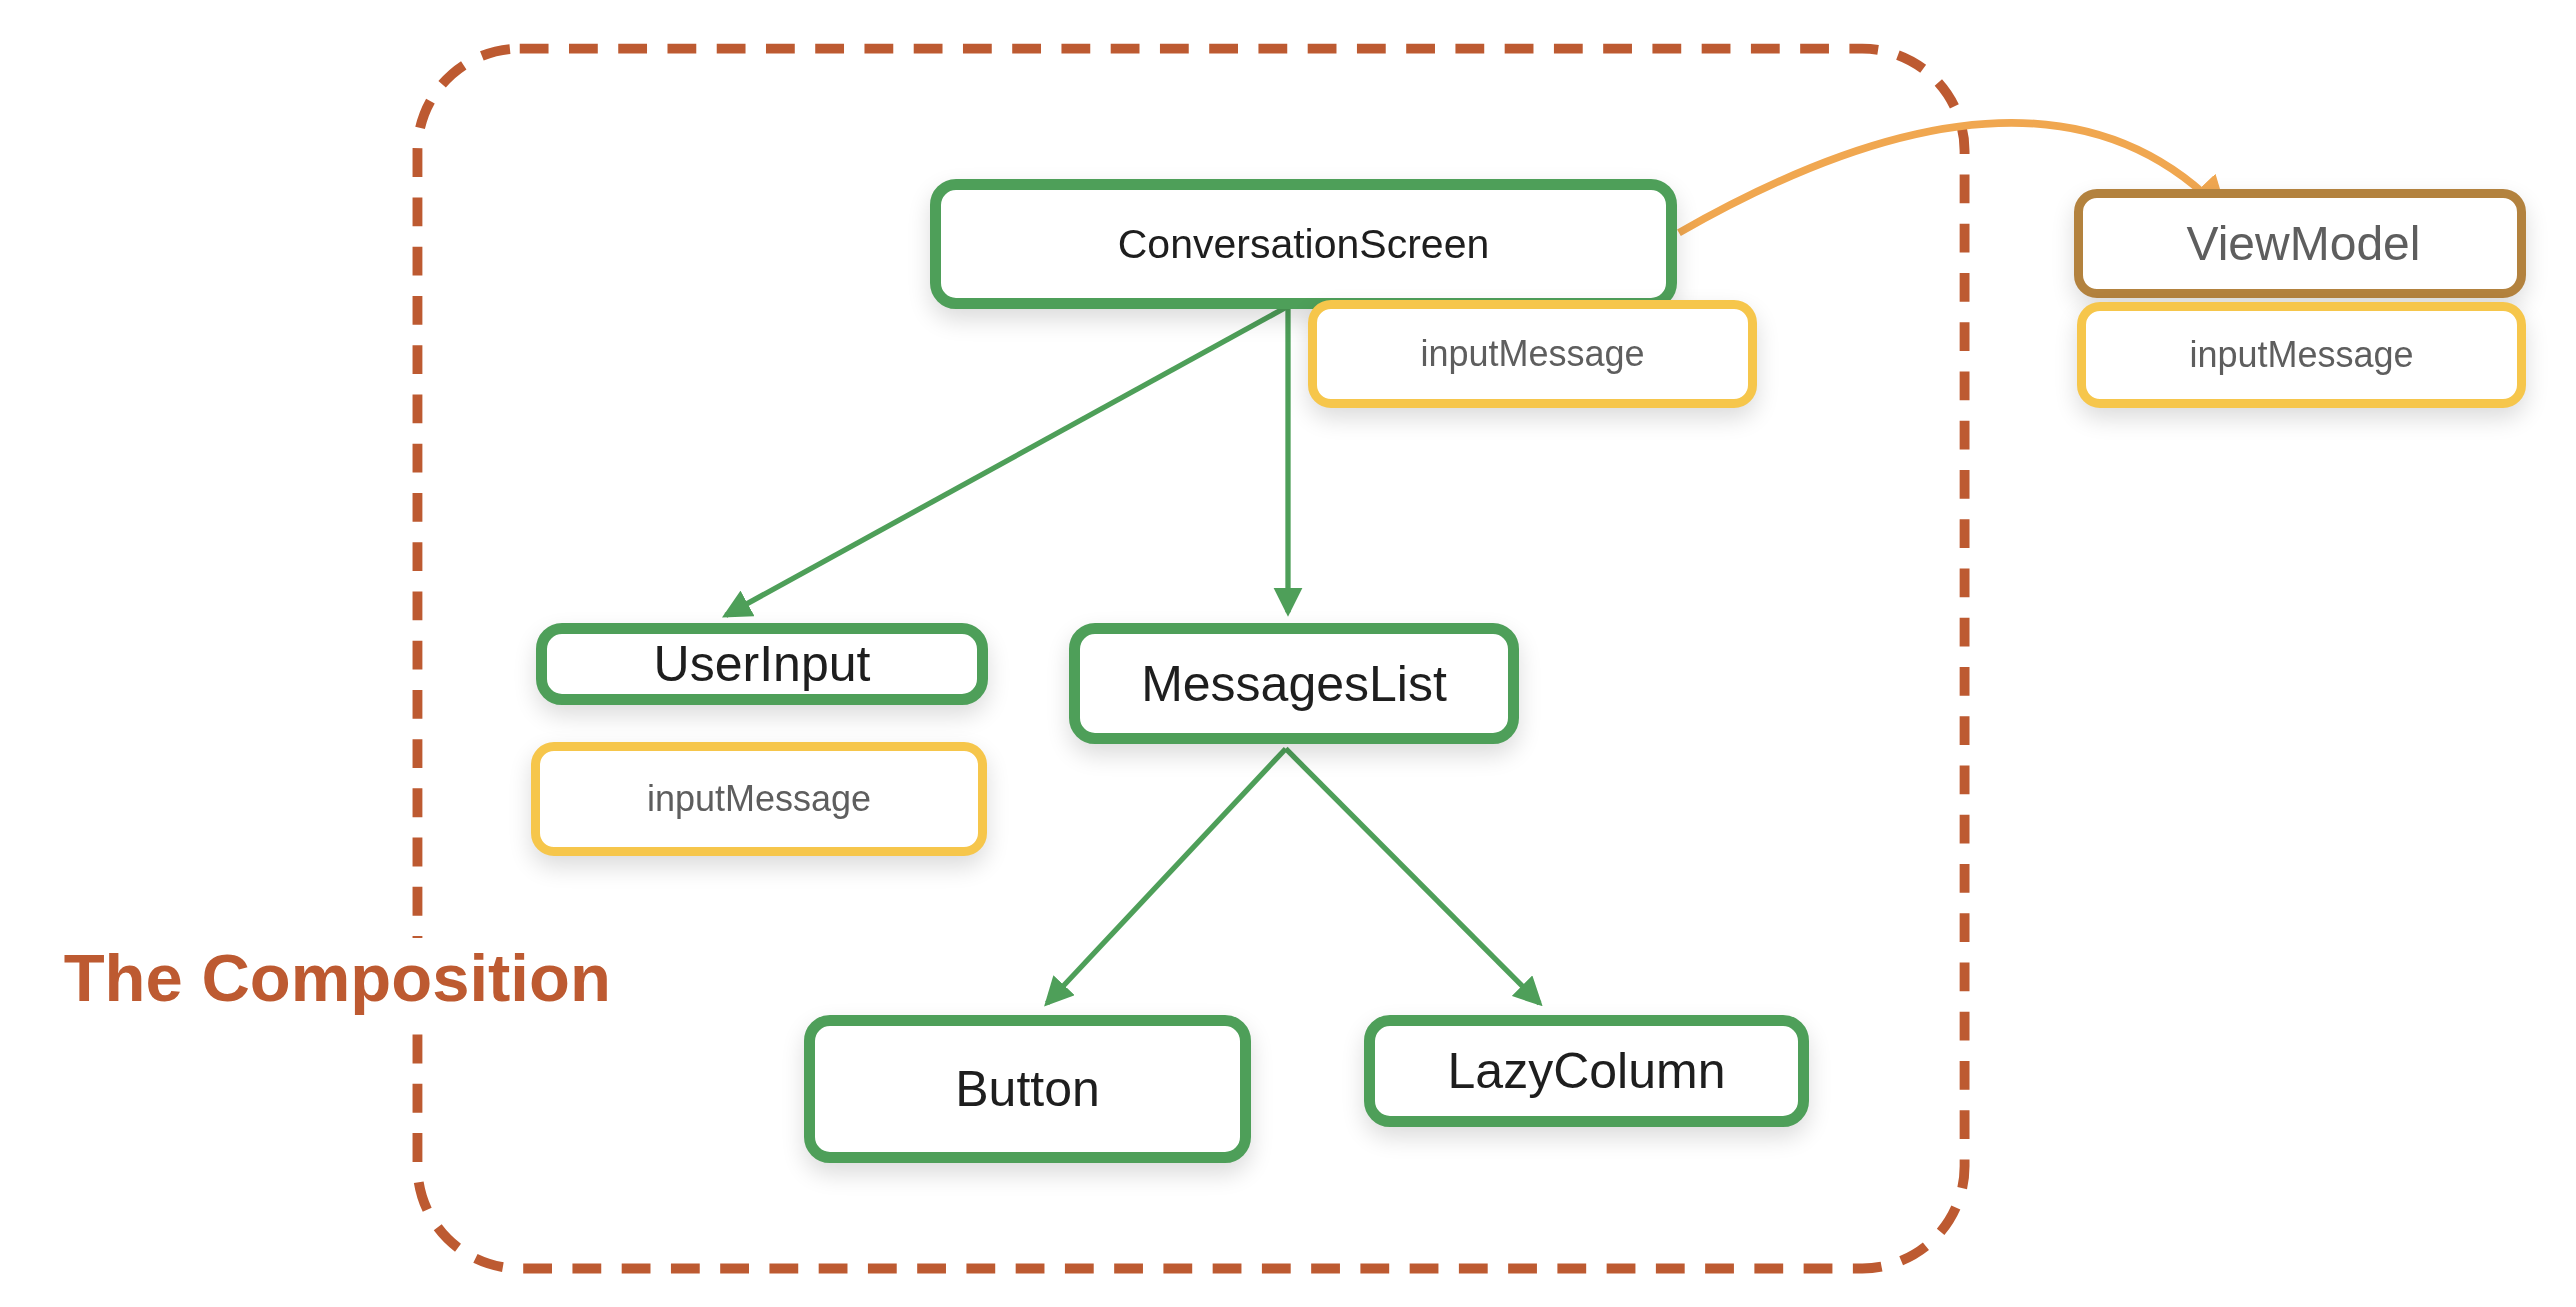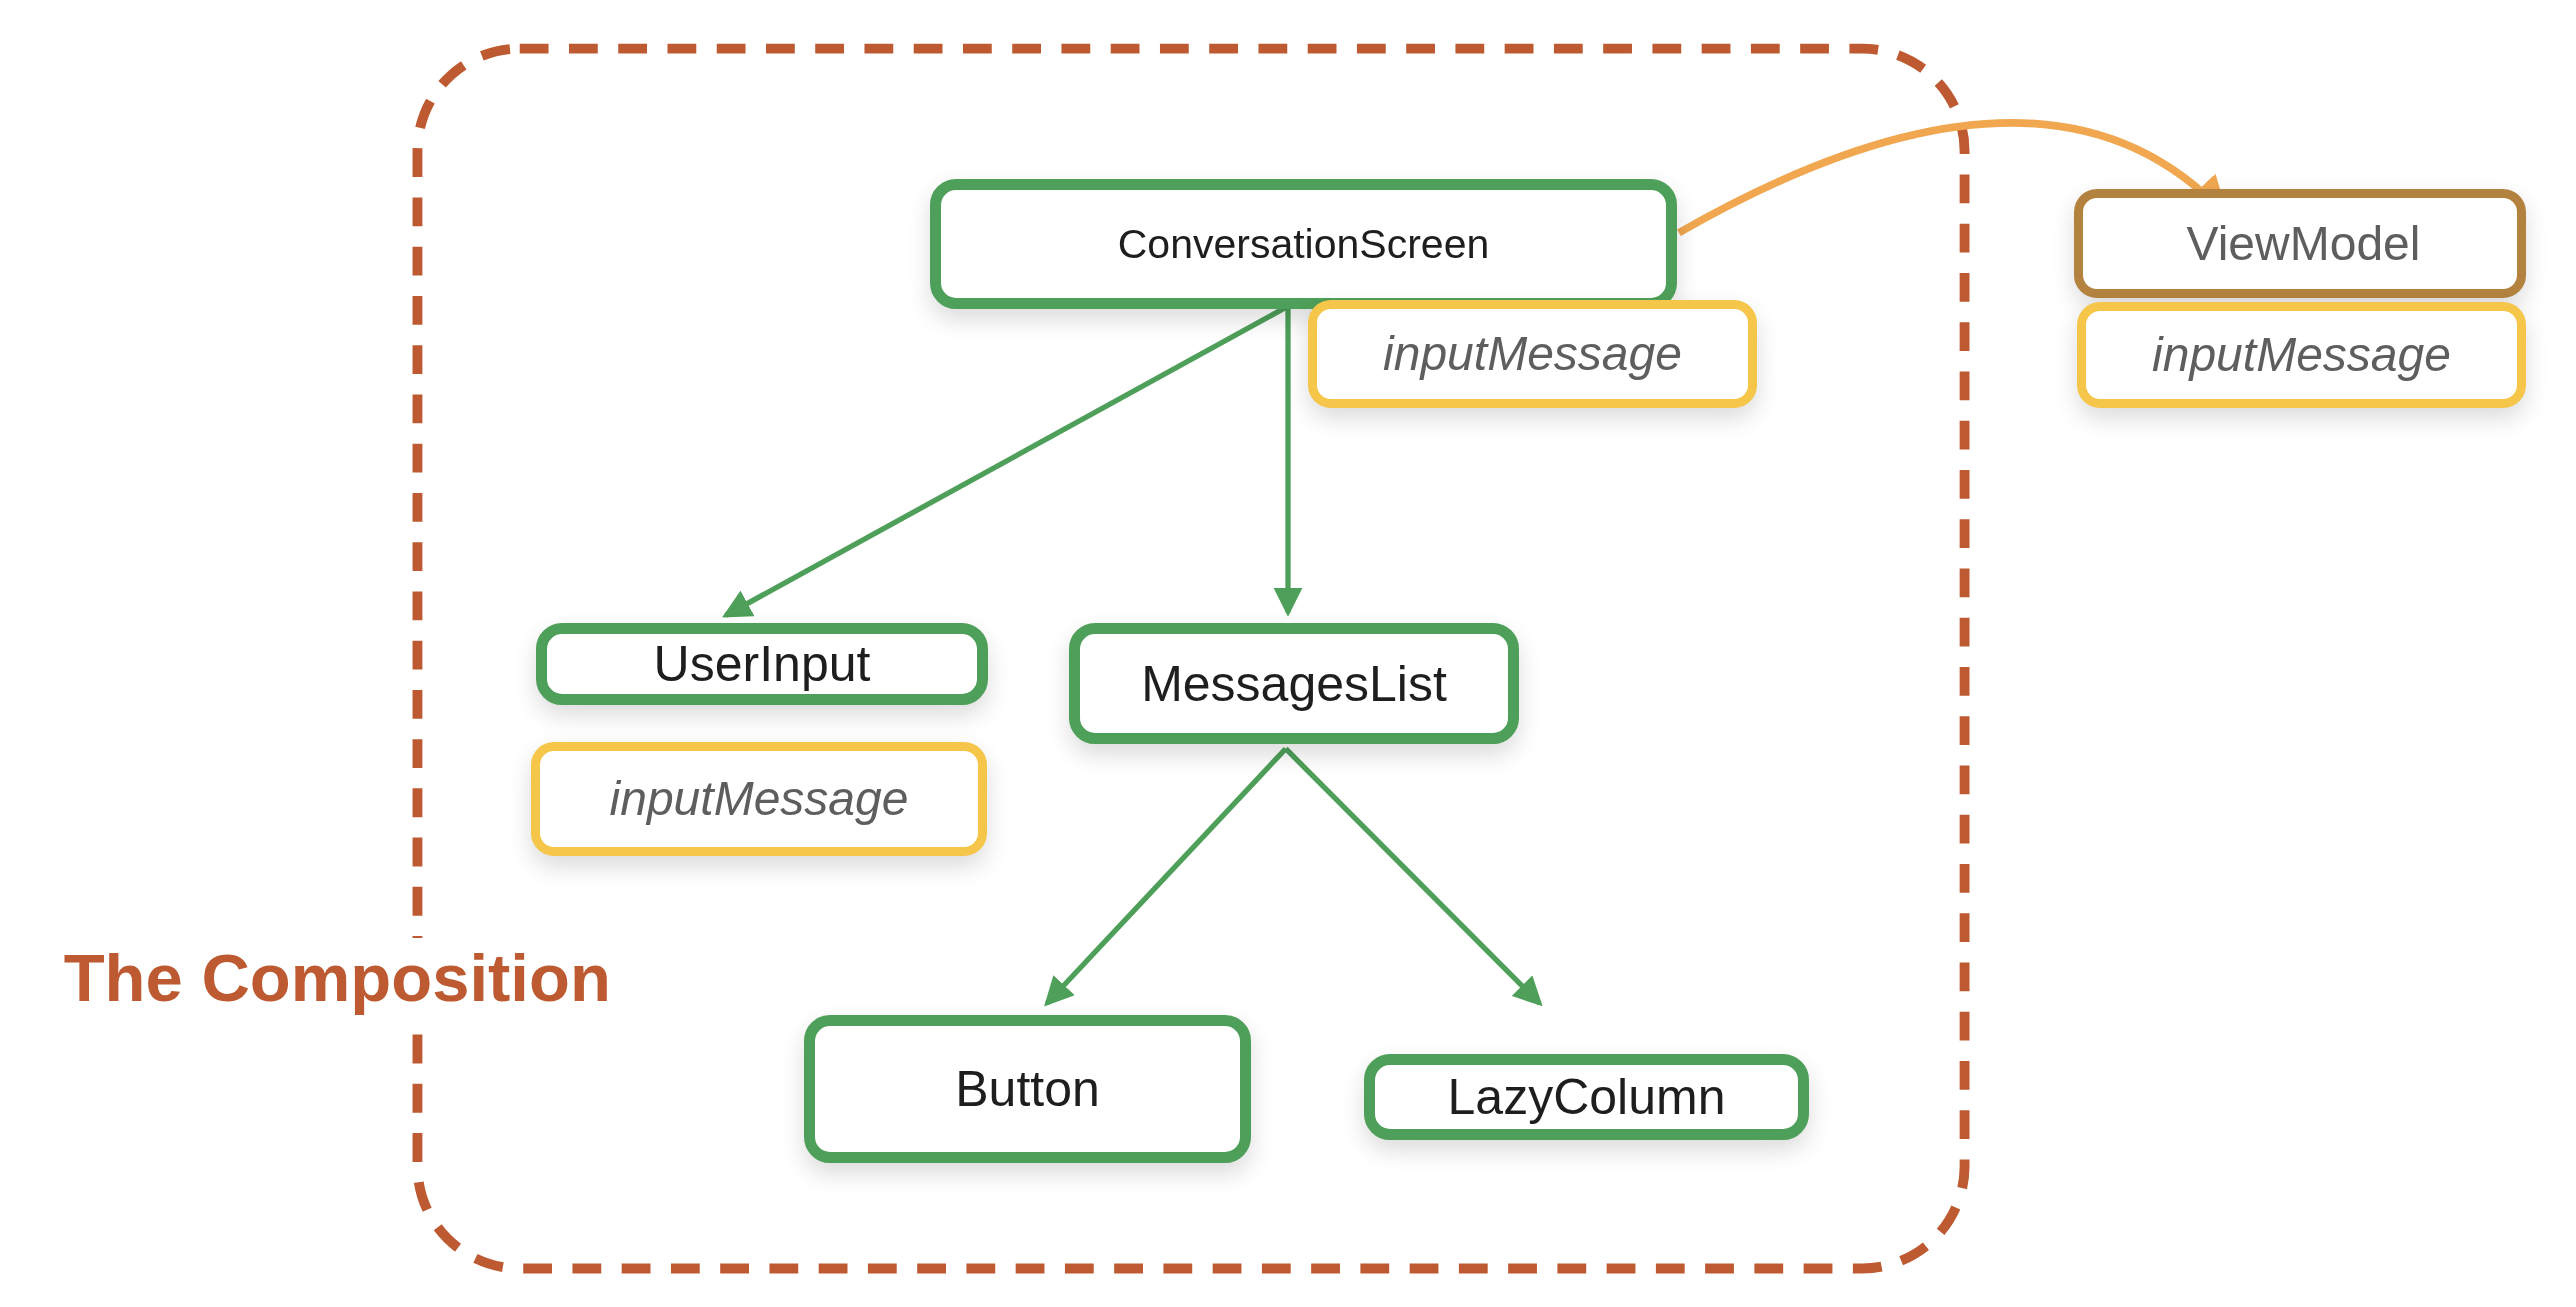--- a/index.html
+++ b/index.html
@@ -26,21 +26,21 @@
   .mk-green{fill:var(--green);}
   .mk-orange{fill:var(--orange);}
 
   .node{
     position:absolute;background:#fff;display:flex;align-items:center;justify-content:center;
     color:var(--ink);font-size:41px;line-height:1;white-space:nowrap;
     box-shadow:0 10.6px 23px rgba(0,0,0,0.14);
   }
   .node.green{border:11.4px solid var(--green);border-radius:26px;}
   .node.brown{border:9.8px solid var(--brown);border-radius:23px;color:var(--gray);font-size:48px;padding-left:7px;}
-  .node.state{border:9.8px solid var(--yellow);border-radius:23px;color:var(--gray);font-size:48px;font-style:italic;}
+  .node.state{border:9.8px solid var(--yellow);border-radius:23px;color:var(--gray);font-size:36px;}
   .node.small{font-size:50px;}
 
   .diagram-title{
     position:absolute;left:44px;top:938px;
     background:var(--bg);padding:6px 19.7px 10.6px 19.7px;
     color:var(--rust);font-size:67px;font-weight:bold;line-height:1;white-space:nowrap;
   }
 </style>
 </head>
 <body>
@@ -71,21 +71,21 @@
   <div class="node state" style="left:1308px;top:300px;width:449px;height:108px;z-index:3;">inputMessage</div>
 
   <div class="node green small" style="left:536px;top:623px;width:452px;height:82px;">UserInput</div>
 
   <div class="node state" style="left:531px;top:742px;width:456px;height:114px;z-index:3;">inputMessage</div>
 
   <div class="node green small" style="left:1069px;top:623px;width:450px;height:121px;">MessagesList</div>
 
   <div class="node green small" style="left:804px;top:1015px;width:447px;height:148px;">Button</div>
 
-  <div class="node green small" style="left:1364px;top:1054px;width:445px;height:86px;">LazyColumn</div>
+  <div class="node green small" style="left:1364px;top:1015px;width:445px;height:112px;">LazyColumn</div>
 
   <div class="node brown" style="left:2074px;top:189px;width:452px;height:109px;">ViewModel</div>
 
   <div class="node state" style="left:2077px;top:302px;width:449px;height:106px;z-index:3;">inputMessage</div>
 
   <div class="diagram-title">The Composition</div>
 
 </div>
 
 

